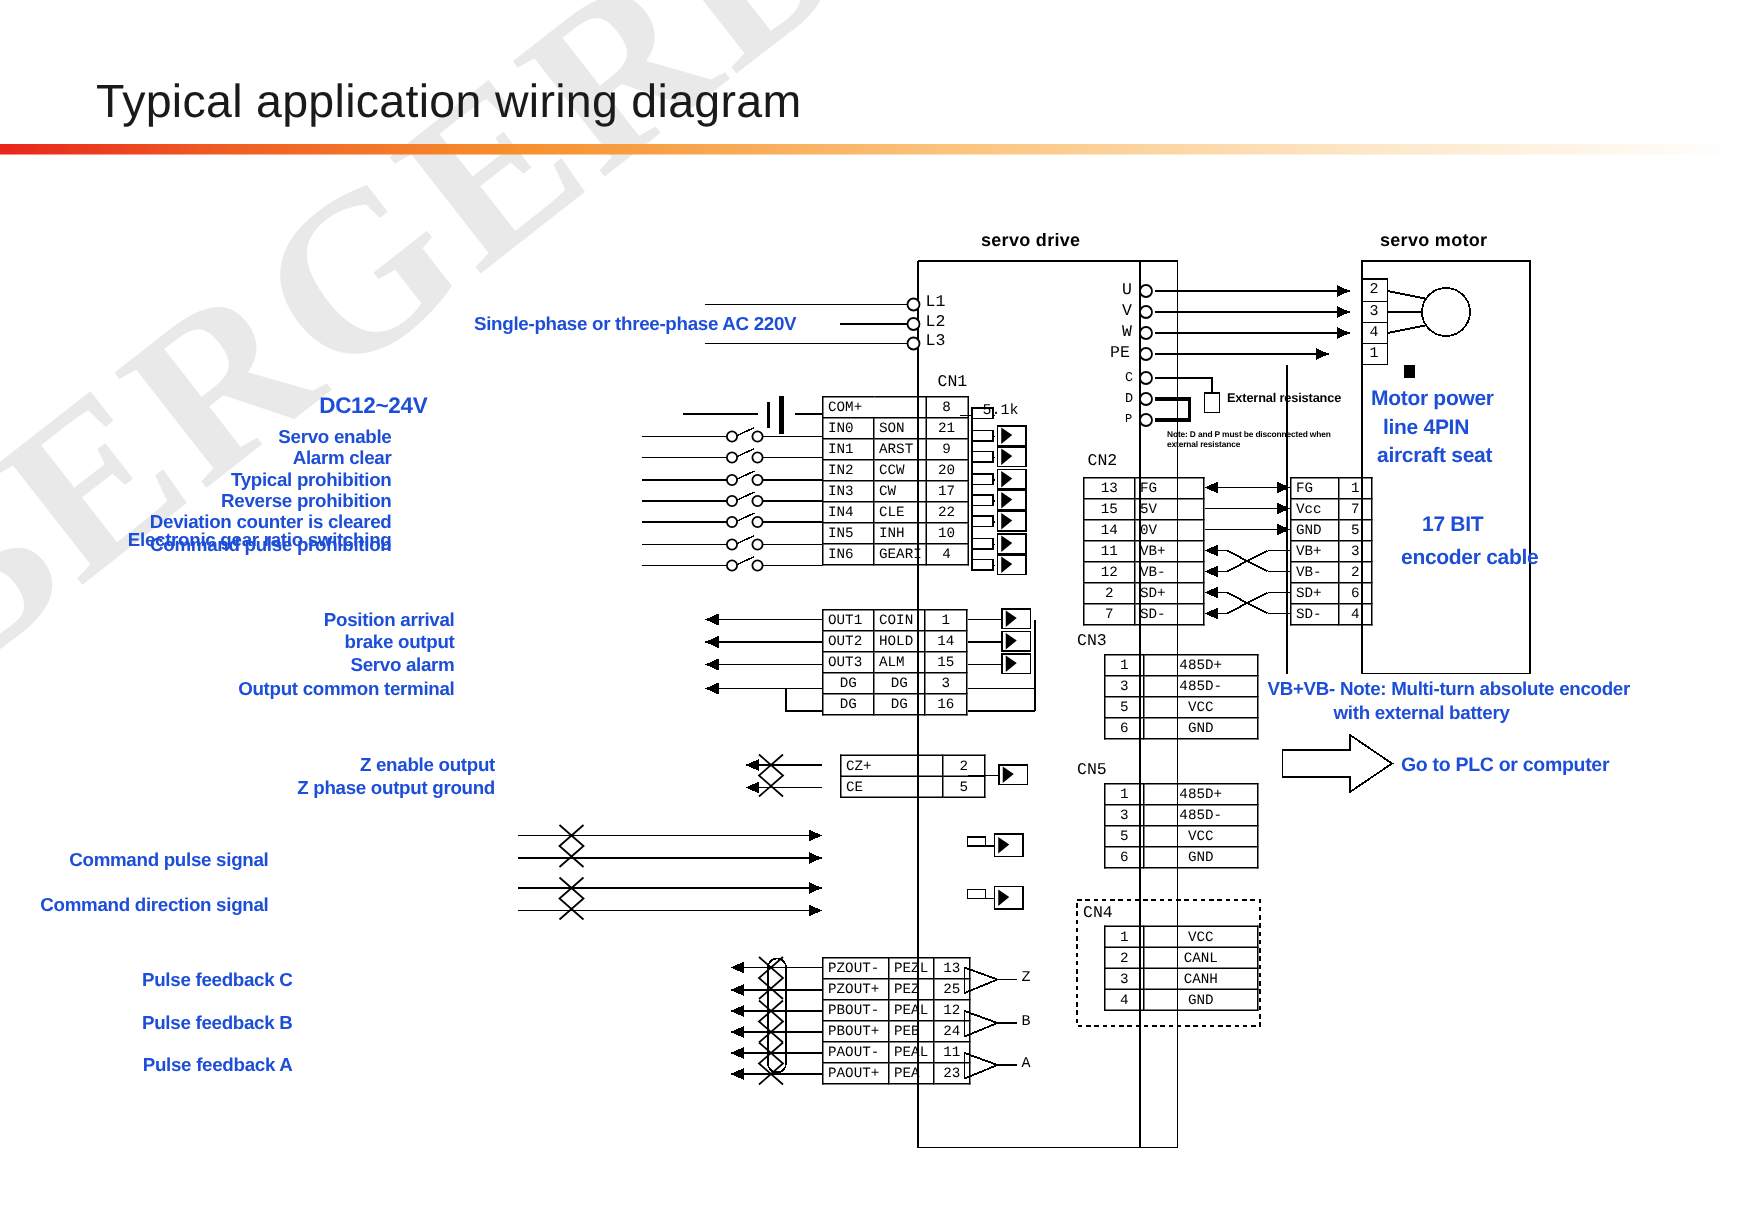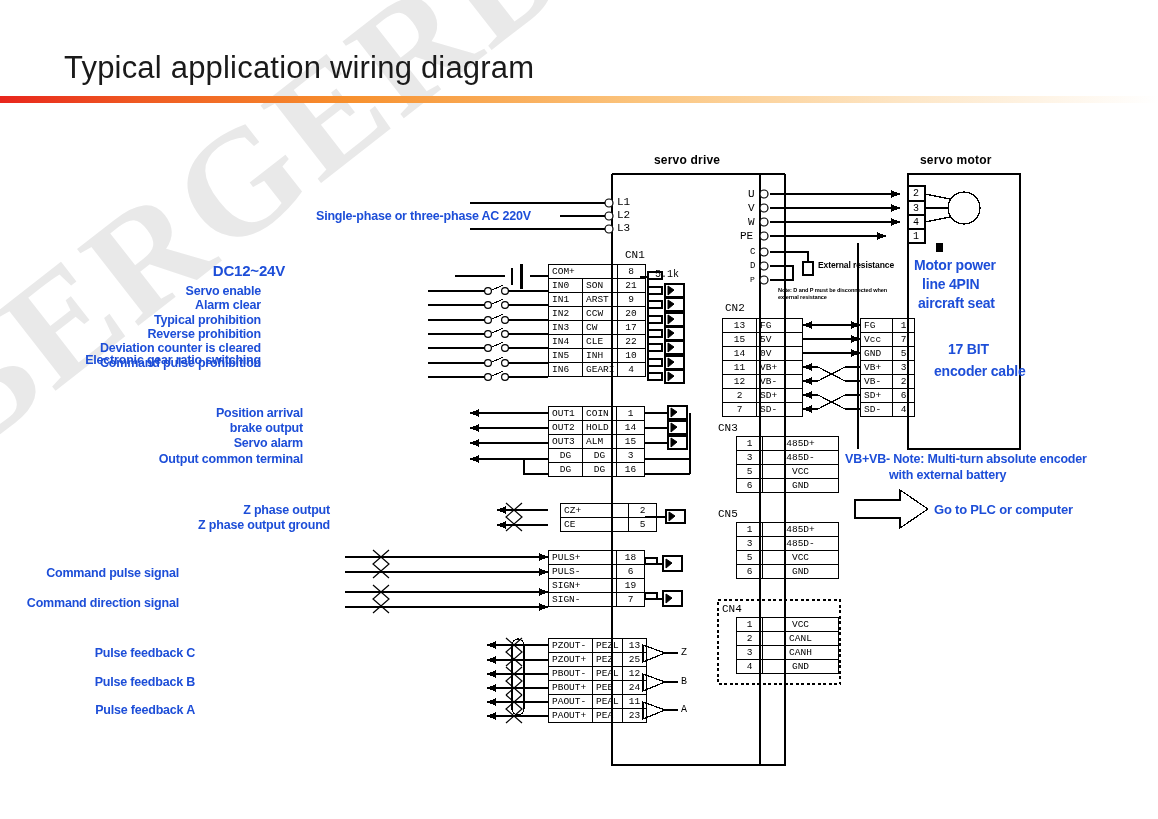--- a/index.html
+++ b/index.html
@@ -480,59 +480,39 @@
           <td>3</td>
         </tr>
     <tr>
           <td>DG</td>
           <td>DG</td>
           <td>16</td>
         </tr>
   </tbody>
     </table>
 
-  <div class="lbl r" style="right:662px;top:503px;">Z phase output</div>
+  <div class="lbl r" style="right:662px;top:503px;">Z enable output</div>
   <div class="lbl r" style="right:662px;top:518px;">Z phase output  ground</div>
 
   <table class="tbl" style="left:548px;top:503px;margin-left:12px;">
     <tbody>
         <tr>
           <td class="lft" style="width:68px;">CZ+</td>
           <td style="width:28px;">2</td>
         </tr>
     <tr>
           <td class="lft">CE</td>
           <td>5</td>
         </tr>
   </tbody>
     </table>
 
   <div class="lbl r" style="right:813px;top:566px;">Command pulse signal</div>
   <div class="lbl r" style="right:813px;top:596px;">Command direction signal</div>
 
-  <table class="tbl" style="left:548px;top:550px;">
-    <tbody>
-        <tr>
-          <td class="lft" style="width:68px;">PULS+</td>
-          <td style="width:28px;">18</td>
-        </tr>
-    <tr>
-          <td class="lft">PULS-</td>
-          <td>6</td>
-        </tr>
-    <tr>
-          <td class="lft">SIGN+</td>
-          <td>19</td>
-        </tr>
-    <tr>
-          <td class="lft">SIGN-</td>
-          <td>7</td>
-        </tr>
-  </tbody>
-    </table>
 
   <div class="lbl r" style="right:797px;top:646px;">Pulse feedback C</div>
   <div class="lbl r" style="right:797px;top:675px;">Pulse feedback B</div>
   <div class="lbl r" style="right:797px;top:703px;">Pulse feedback A</div>
 
   <table class="tbl" style="left:548px;top:638px;">
     <tbody>
         <tr>
           <td class="lft" style="width:44px;">PZOUT-</td>
           <td class="lft" style="width:30px;">PEZL</td>

